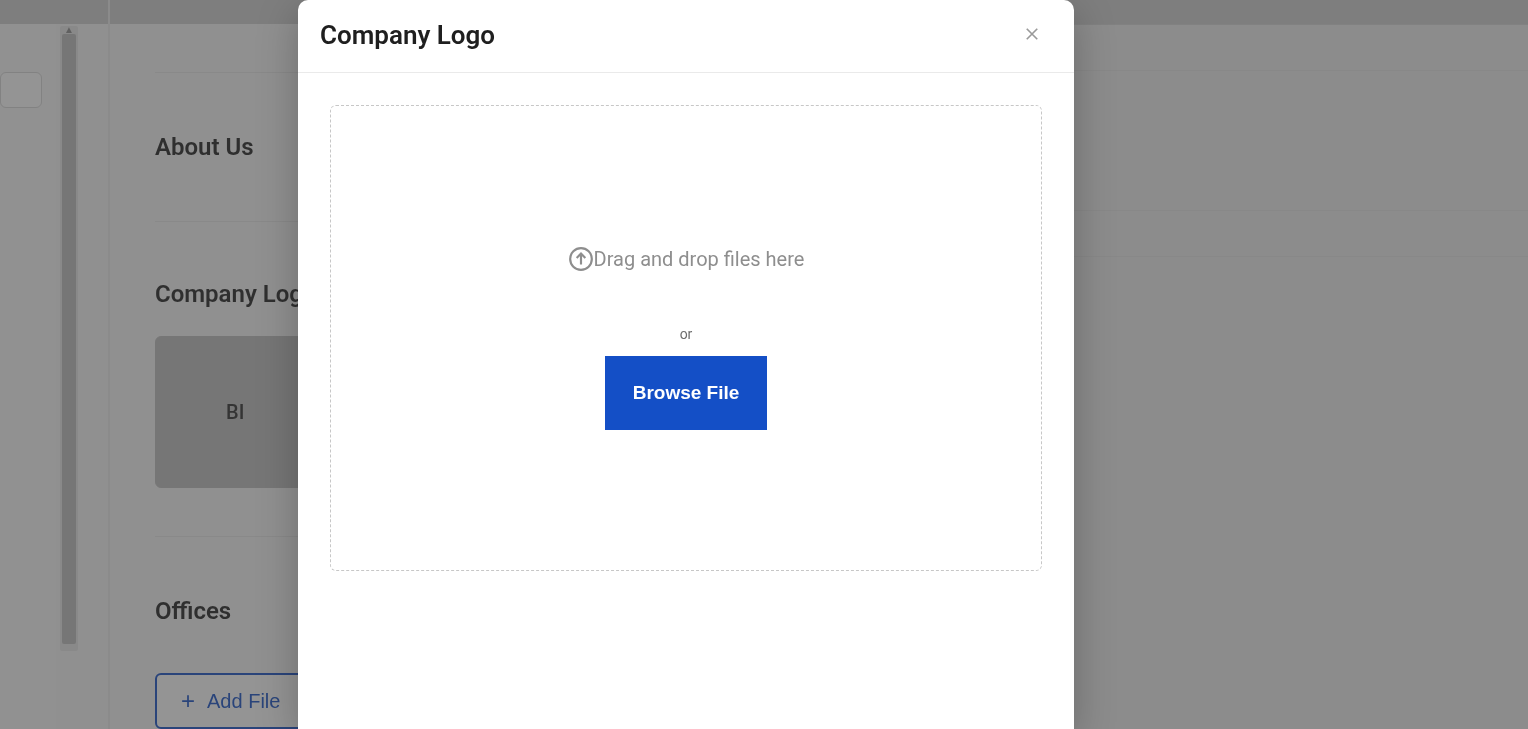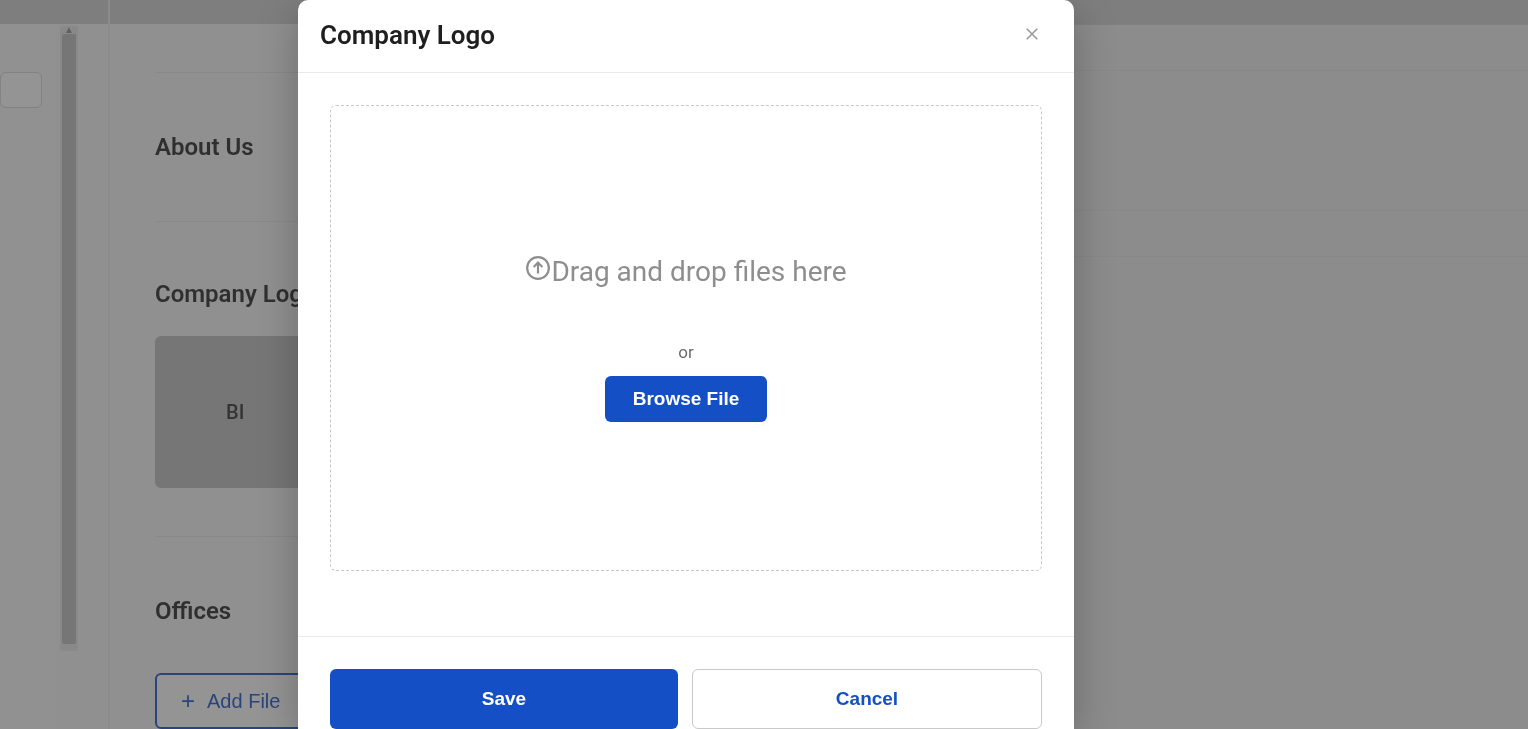--- a/index.html
+++ b/index.html
@@ -29,25 +29,25 @@
   .dimmer { position: absolute; inset: 0; background: rgba(60,60,60,0.55); }
 
   
   .modal { position: absolute; top: 0; left: 298px; width: 776px; height: 729px; background: #fff; border-radius: 10px 10px 0 0; box-shadow: 0 12px 40px rgba(0,0,0,0.25); display: flex; flex-direction: column; }
   .modal-header { display: flex; align-items: center; justify-content: space-between; padding: 20px 28px 22px 22px; border-bottom: 1px solid #eaeaea; }
   .modal-title { font-size: 26px; font-weight: 600; color: #1f1f1f; }
   .close-btn { width: 28px; height: 28px; display: flex; align-items: center; justify-content: center; color: #9a9a9a; cursor: pointer; background: none; border: none; }
   .close-btn svg { width: 18px; height: 18px; stroke: currentColor; stroke-width: 2.2; }
   .modal-body { flex: 1; padding: 32px 32px 0 32px; }
   .dropzone { width: 100%; height: 466px; border: 1px dashed #c7c7c7; border-radius: 6px; display: flex; flex-direction: column; align-items: center; justify-content: center; gap: 14px; }
-  .dz-row { display: flex; align-items: flex-start; color: #8e8e8e; font-size: 28px; }
+  .dz-row { display: flex; align-items: center; color: #8e8e8e; font-size: 20px; }
   .up-icon { width: 26px; height: 26px; display: inline-flex; align-items: center; justify-content: center; }
   .up-icon svg { width: 26px; height: 26px; stroke: #8e8e8e; stroke-width: 2; fill: none; }
-  .dz-or { color: #6d6d6d; font-size: 17px; margin-top: 40px; }
-  .browse-btn { background: #144fc6; color: #fff; font-size: 19px; font-weight: 600; border: none; border-radius: 6px; padding: 12px 28px; cursor: pointer; }
+  .dz-or { color: #6d6d6d; font-size: 14px; margin-top: 40px; }
+  .browse-btn { background: #144fc6; color: #fff; font-size: 19px; font-weight: 600; border: none; border-radius: 0; padding: 26px 28px; cursor: pointer; }
   .modal-footer { display: flex; gap: 14px; padding: 32px 32px 0 32px; border-top: 1px solid #eaeaea; }
   .btn { flex: 1; height: 60px; border-radius: 6px; font-size: 19px; font-weight: 600; cursor: pointer; }
   .btn-primary { background: #144fc6; color: #fff; border: none; }
   .btn-secondary { background: #fff; color: #144fc6; border: 1.5px solid #c9c9c9; }
 </style>
 </head>
 <body>
 
 <div class="bg-page">
   <div class="bg-topbar"></div>
@@ -114,17 +114,13 @@
               <path d="M12 17 V8 M8 11 L12 7 L16 11"></path>
             </svg>
         </span>
         <span>Drag and drop files here</span>
       </div>
       <div class="dz-or">or</div>
       <button class="browse-btn">Browse File</button>
     </div>
   </div>
 
-  <div class="modal-footer">
-    <button class="btn btn-primary">Save</button>
-    <button class="btn btn-secondary">Cancel</button>
-  </div>
 </div>
 
 </body></html>

